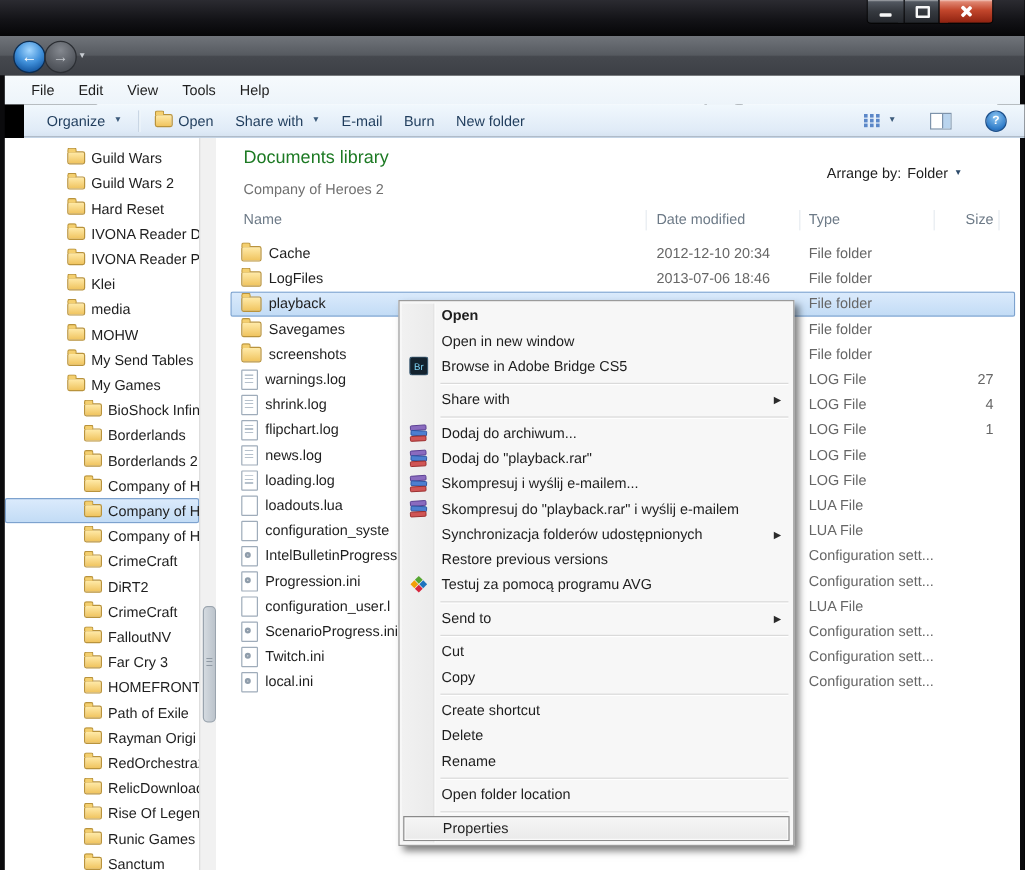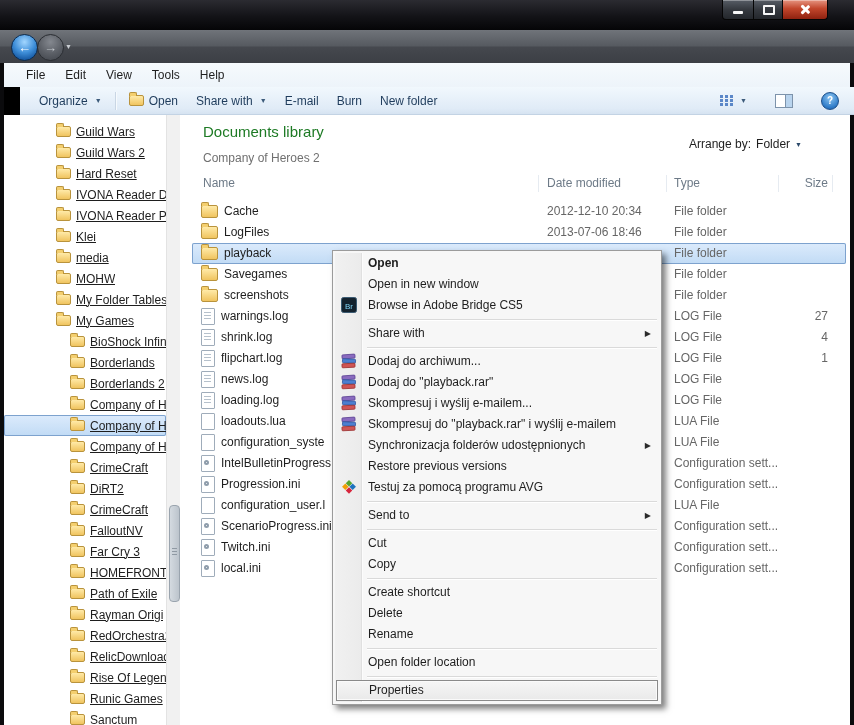--- a/index.html
+++ b/index.html
@@ -80,21 +80,21 @@
              background:radial-gradient(circle at 50% 30%,#8cc6f2,#2f7bc8 70%,#1b5499);}
 
   
   .sidebar{position:absolute;left:4px;top:115px;width:162px;height:610px;background:#fff;
            overflow:hidden;padding-top:6px;box-sizing:border-box;}
   .tree-item{height:21px;display:flex;align-items:center;gap:5px;box-sizing:border-box;}
   .tree-item.lvl1{padding-left:52px;}
   .tree-item.lvl2{padding-left:66px;}
   .tree-item.selected{background:linear-gradient(var(--selection-start,#dcebfc),var(--selection-end,#c1dbf5));
                       box-shadow:inset 0 0 0 1px var(--selection-border,#7da2ce);border-radius:2px;}
-  .tree-label{white-space:nowrap;overflow:hidden;text-decoration:underline;}
+  .tree-label{white-space:nowrap;overflow:hidden;}
   .sidebar-scrollbar{position:absolute;left:166px;top:115px;width:14px;height:610px;background:#f1f1f1;border-left:1px solid #e3e3e3;}
   .sb-thumb{position:absolute;left:2px;top:390px;width:9px;height:95px;border:1px solid #9aa4ae;border-radius:4px;
             background:linear-gradient(to right,#d4dae0,#bcc4cc);}
   .sb-thumb::after{content:"";position:absolute;left:2px;top:42px;width:5px;height:8px;
             background:repeating-linear-gradient(#8f99a3 0 1px,transparent 1px 3px);}
 
   
   .main{position:absolute;left:180px;top:115px;width:670px;height:610px;background:#fff;overflow:hidden;}
   .lib-title{position:absolute;left:23px;top:8px;font-size:15px;color:var(--library-green,#1d7a24);}
   .lib-sub{position:absolute;left:23px;top:36px;color:#707070;}
@@ -248,21 +248,21 @@
       <div class="tree-item lvl1">
         <span class="icon-folder small"></span>
         <span class="tree-label">media</span>
       </div>
       <div class="tree-item lvl1">
         <span class="icon-folder small"></span>
         <span class="tree-label">MOHW</span>
       </div>
       <div class="tree-item lvl1">
         <span class="icon-folder small"></span>
-        <span class="tree-label">My Folder Tables</span>
+        <span class="tree-label">My Send Tables</span>
       </div>
       <div class="tree-item lvl1">
         <span class="icon-folder small"></span>
         <span class="tree-label">My Games</span>
       </div>
       <div class="tree-item lvl2">
         <span class="icon-folder small"></span>
         <span class="tree-label">BioShock Infin</span>
       </div>
       <div class="tree-item lvl2">

